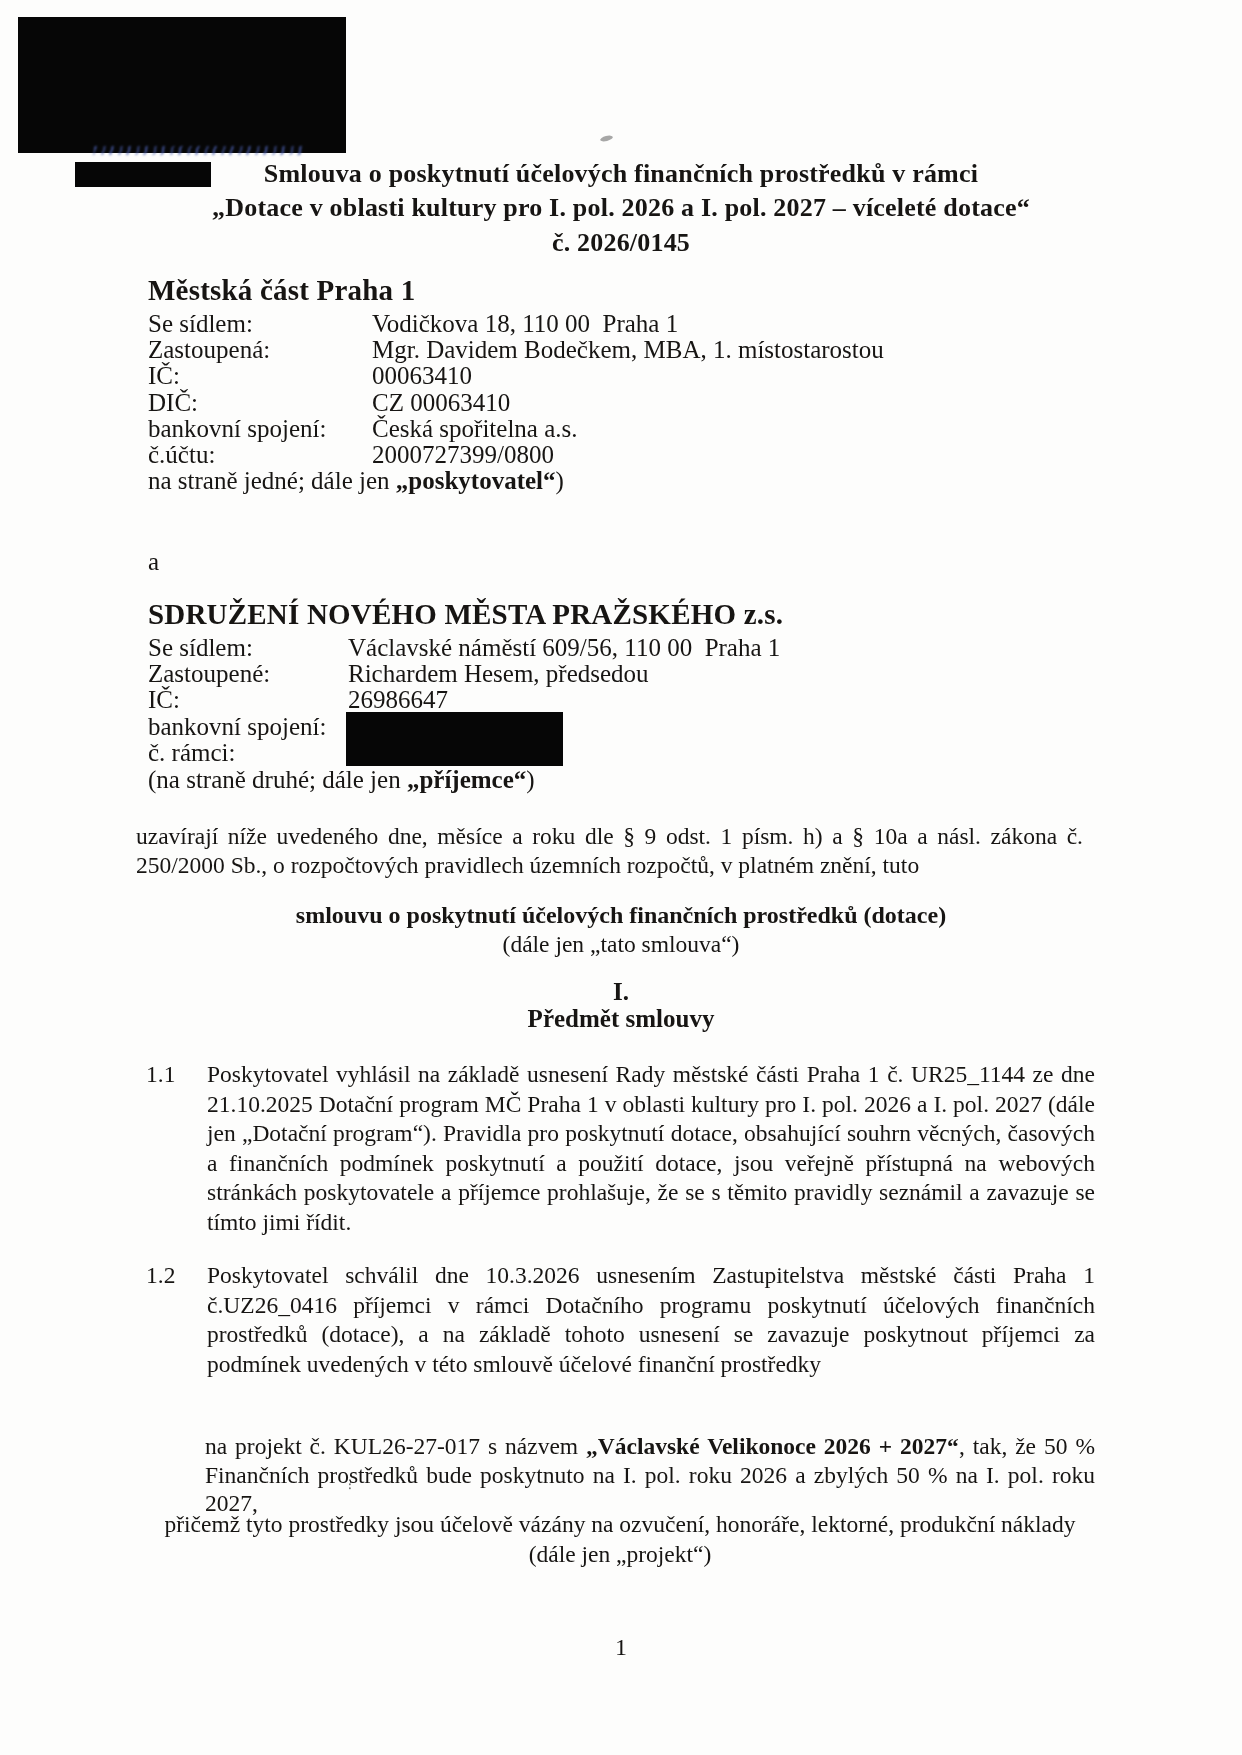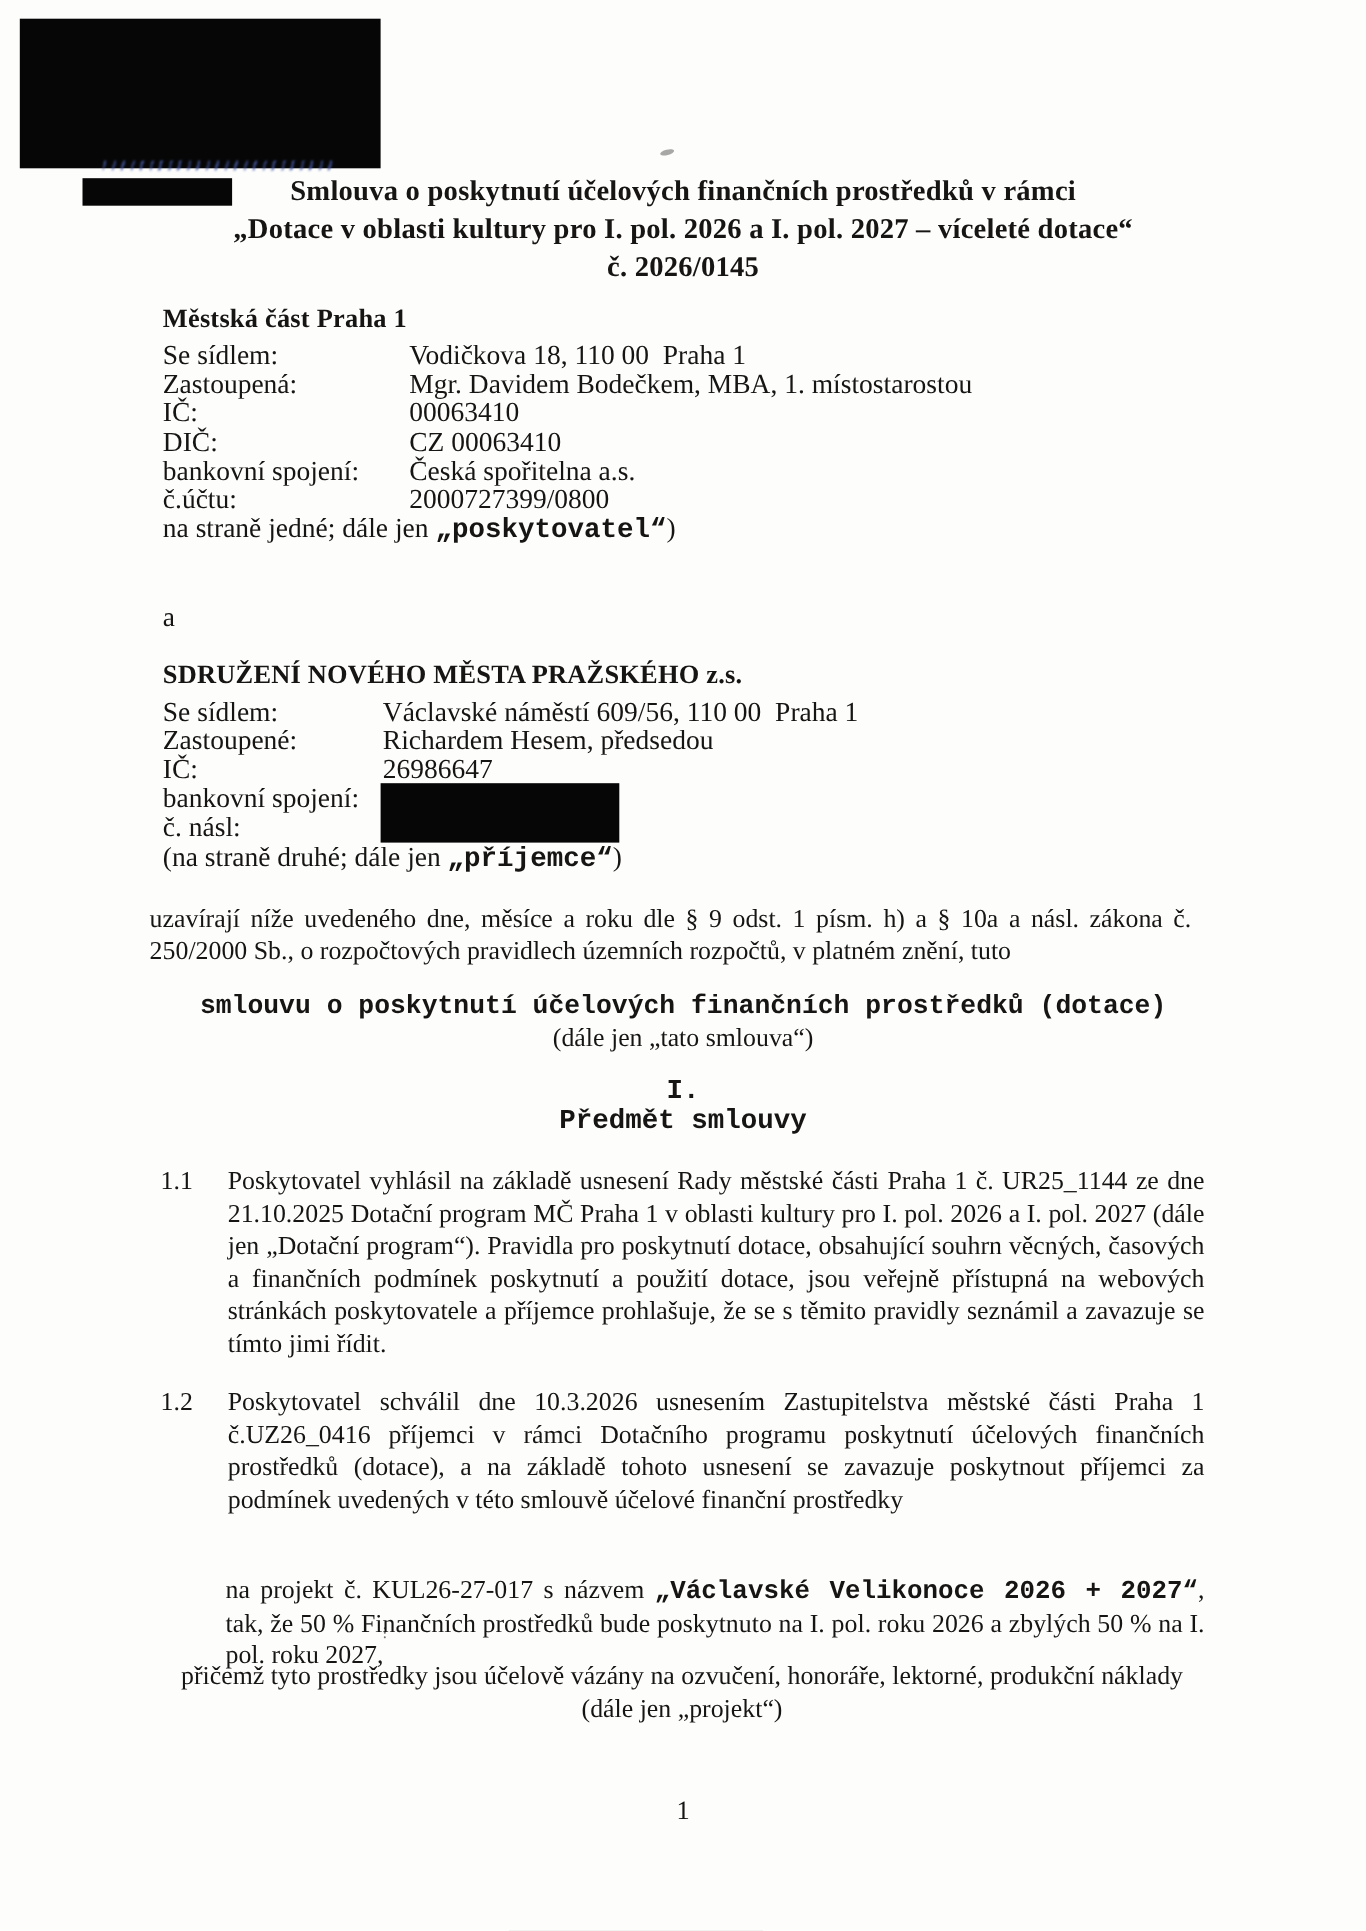--- a/index.html
+++ b/index.html
@@ -24,33 +24,33 @@
         rgba(74,95,176,0.65) 9px 11px,
         rgba(74,95,176,0) 11px 17px);
     filter:blur(0.9px);
     transform:skewX(-8deg);
   }
   .title-line{
     left:0;width:1242px;text-align:center;
     font-weight:bold;font-size:26px;line-height:32px;
     letter-spacing:0.2px;
   }
-  .section-heading{font-weight:bold;font-size:24px;line-height:32px;letter-spacing:0.2px;}
+  .section-heading{font-weight:bold;font-size:29px;line-height:32px;letter-spacing:0.2px;}
   .info{font-size:25px;line-height:26.2px;}
   .info .row{white-space:nowrap;}
   .lbl{display:inline-block;white-space:pre-wrap;}
   .p-lbl{width:224px;}
   .r-lbl{width:200px;}
   .val{white-space:pre-wrap;}
   .closing{font-size:25px;line-height:26.2px;white-space:nowrap;}
   .para{font-size:23.5px;line-height:29px;text-align:justify;}
   .body-indent{line-height:29.5px;}
   .clause-num{font-size:23.5px;line-height:29.5px;}
   .center-line{left:0;width:1242px;text-align:center;}
-  b,.bold{font-weight:bold;font-family:Liberation Mono, monospace;}
+  b,.bold{font-weight:bold;}
   .speck{background:#8a8a8a;border-radius:50%;}
   .noise{position:absolute;color:#6f6f6f;font-size:14px;}
 </style>
 </head>
 <body>
 
 <div class="page">
 
   <div class="abs redact" style="left:18px;top:17px;width:328px;height:136px;"></div>
   <div class="abs stamp-remnant" style="left:94px;top:146px;width:212px;"></div>
@@ -100,21 +100,21 @@
     <div class="row">
       <span class="lbl r-lbl">Zastoupené:</span><span class="val">Richardem Hesem, předsedou</span>
     </div>
     <div class="row">
       <span class="lbl r-lbl">IČ:</span><span class="val">26986647</span>
     </div>
     <div class="row">
       <span class="lbl r-lbl">bankovní spojení:</span><span class="val"></span>
     </div>
     <div class="row">
-      <span class="lbl r-lbl">č. násl:</span><span class="val"></span>
+      <span class="lbl r-lbl">č. rámci:</span><span class="val"></span>
     </div>
   </div>
 
   <div class="abs redact" style="left:346px;top:712px;width:217px;height:54px;"></div>
 
   <div class="abs closing" style="left:148px;top:767px;">
     <span>(na straně druhé; dále jen </span><b>„příjemce“</b><span>)</span>
   </div>
 
   <div class="abs para" style="left:136px;top:822px;width:947px;">uzavírají níže uvedeného dne, měsíce a roku dle § 9 odst. 1 písm. h) a § 10a a násl. zákona č. 250/2000 Sb., o rozpočtových pravidlech územních rozpočtů, v platném znění, tuto</div>

